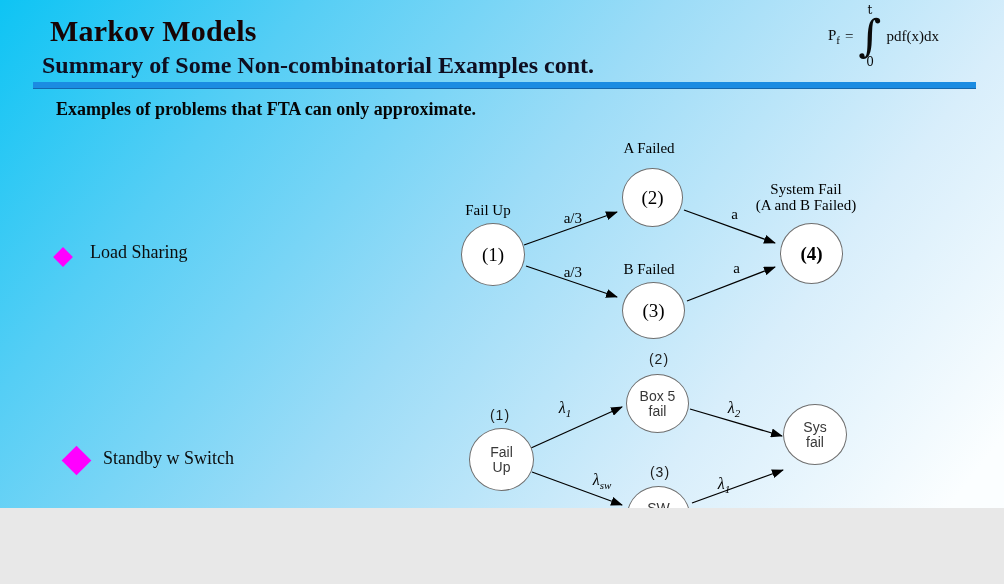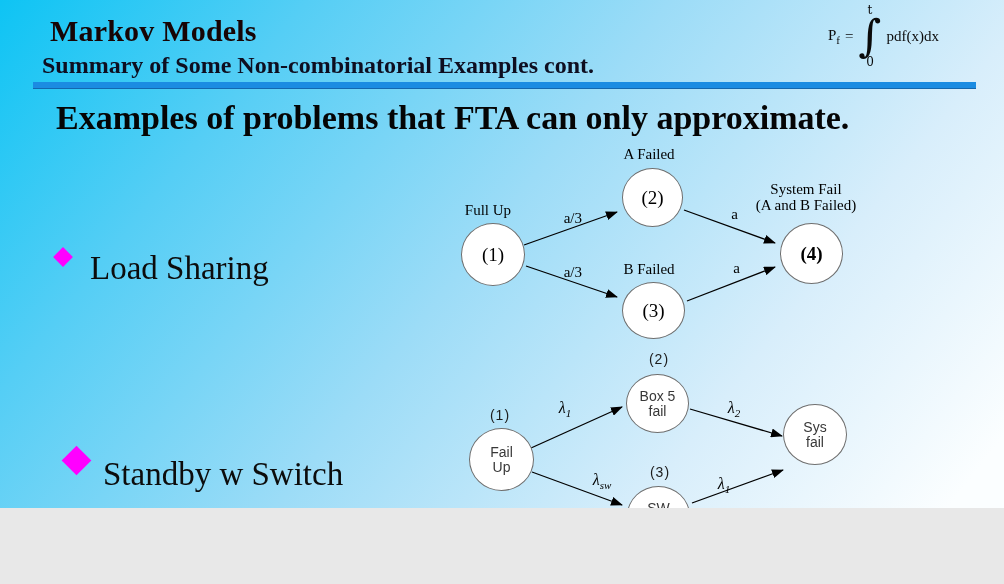--- a/index.html
+++ b/index.html
@@ -7,22 +7,22 @@
     position:relative;width:1004px;height:508px;overflow:hidden;
     background:linear-gradient(128deg,#0ec4f4 0%,#55cef5 22%,#9cdcf7 48%,#d8eefb 74%,#fbfeff 96%);
     font-family:"Liberation Serif","DejaVu Serif",serif;
   }
   .abs{position:absolute;}
   .sans{font-family:"Liberation Sans","DejaVu Sans",sans-serif;}
   .ctr{text-align:center;}
   .title{left:50px;top:14px;font-size:30px;font-weight:bold;color:#170505;letter-spacing:.2px;}
   .subtitle{left:42px;top:52px;font-size:24px;font-weight:bold;color:#0e0e20;}
   .bar{left:33px;top:82px;width:943px;height:6px;background:#1b8ce2;border-bottom:1px solid #1467ae;}
-  .lead{left:56px;top:99px;font-size:34px;font-weight:bold;color:#050505;}
-  .bullet-label{font-size:33px;color:#0c0c0c;margin-top:8px;}
+  .lead{left:56px;top:99px;font-size:18px;font-weight:bold;color:#050505;}
+  .bullet-label{font-size:18px;color:#0c0c0c;}
   .diamond{background:#ff00ff;transform:rotate(45deg);}
   .d1{left:56px;top:250px;width:14px;height:14px;}
   .d2{left:66px;top:450px;width:21px;height:21px;}
   .circle{border:1px solid #6e6e6e;border-radius:50%;background:#fff;
     display:flex;align-items:center;justify-content:center;flex-direction:column;box-sizing:border-box;}
   .id1{font-size:19px;color:#000;}
   .lbl1{font-size:15px;color:#000;line-height:16px;}
   .edge1{font-size:15px;color:#000;text-align:right;}
   .tag2{font-size:14px;color:#1c1c1c;letter-spacing:1px;}
   .txt2{font-size:14px;line-height:15px;color:#383838;}
@@ -79,26 +79,26 @@
     <line x1="684" y1="210" x2="775" y2="243" stroke="#000" stroke-width="1.3" marker-end="url(#ah)"></line>
     <line x1="687" y1="301" x2="775" y2="267" stroke="#000" stroke-width="1.3" marker-end="url(#ah)"></line>
 
     <line x1="531" y1="448" x2="622" y2="407" stroke="#000" stroke-width="1.3" marker-end="url(#ah)"></line>
     <line x1="532" y1="472" x2="622" y2="505" stroke="#000" stroke-width="1.3" marker-end="url(#ah)"></line>
     <line x1="690" y1="409" x2="782" y2="436" stroke="#000" stroke-width="1.3" marker-end="url(#ah)"></line>
     <line x1="692" y1="503" x2="783" y2="470" stroke="#000" stroke-width="1.3" marker-end="url(#ah)"></line>
   </svg>
 
   <div>
-    <div class="abs ctr lbl1" style="left:448px;top:202px;width:80px;">Full Up</div>
+    <div class="abs ctr lbl1" style="left:448px;top:202px;width:80px;">Fail Up</div>
     <div class="abs circle" style="left:461px;top:223px;width:64px;height:63px;">
       <span class="id1">(1)</span>
     </div>
 
-    <div class="abs ctr lbl1" style="left:609px;top:146px;width:80px;">A Failed</div>
+    <div class="abs ctr lbl1" style="left:609px;top:140px;width:80px;">A Failed</div>
     <div class="abs circle" style="left:622px;top:168px;width:61px;height:59px;">
       <span class="id1">(2)</span>
     </div>
 
     <div class="abs ctr lbl1" style="left:609px;top:261px;width:80px;">B Failed</div>
     <div class="abs circle" style="left:622px;top:282px;width:63px;height:57px;">
       <span class="id1">(3)</span>
     </div>
 
     <div class="abs ctr lbl1" style="left:726px;top:181px;width:160px;">

